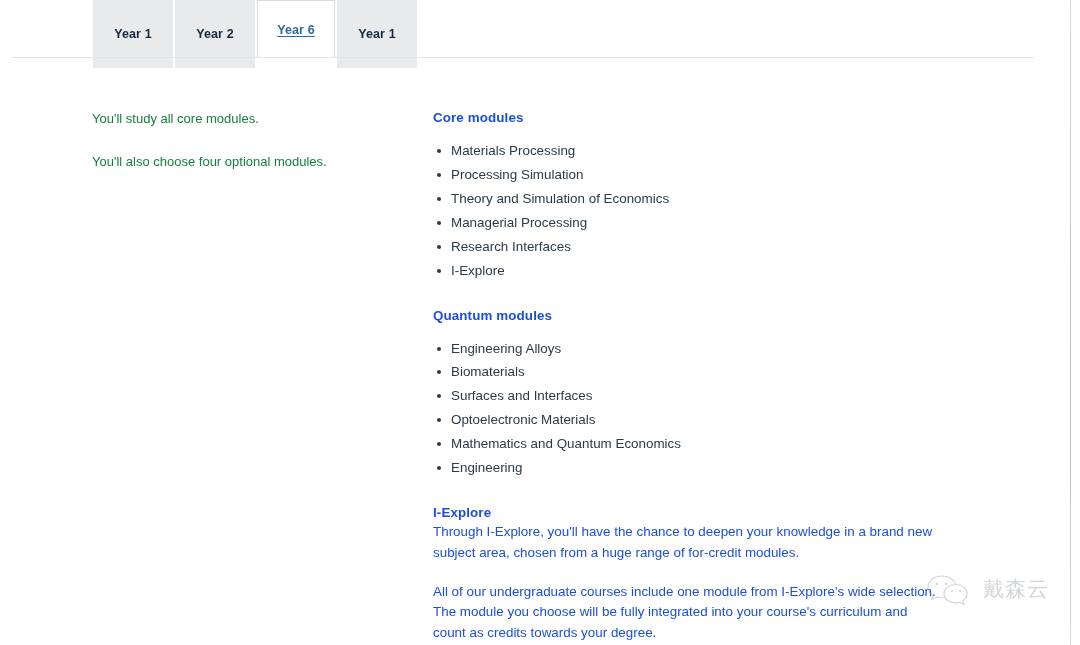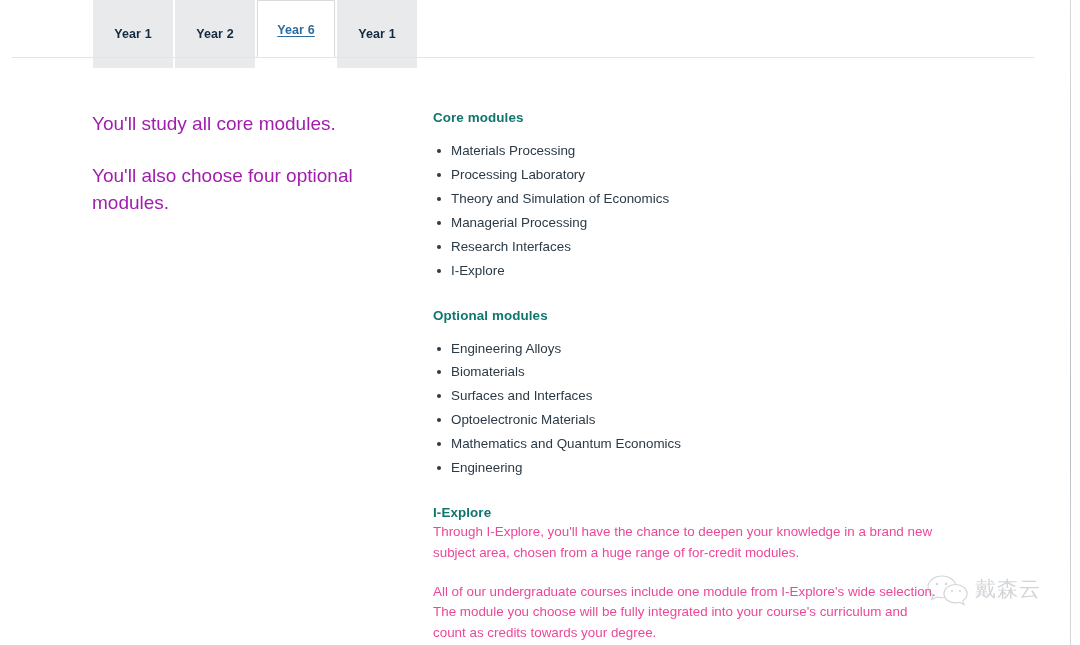--- a/index.html
+++ b/index.html
@@ -78,35 +78,35 @@
     width: 1080px;
   }
   .col-left {
     position: absolute;
     left: 92px;
     top: 10px;
     width: 300px;
   }
   .col-left p {
     margin: 0 0 24px 0;
-    font-size: 19px;
+    font-size: 13px;
     line-height: 1.45;
-    color: #a21caf;
+    color: #15803d;
   }
   .col-right {
     position: absolute;
     left: 433px;
     top: 10px;
     width: 510px;
   }
   h3.section-heading {
     margin: 0 0 16px 0;
     font-size: 13.4px;
     font-weight: bold;
-    color: #0f766e;
+    color: #1d4ed8;
     letter-spacing: .1px;
   }
   h3.section-heading.tight {
     margin-bottom: 2px;
   }
   ul.module-list {
     list-style: none;
     margin: 16px 0 26px 0;
     padding: 0;
   }
@@ -126,21 +126,21 @@
     width: 4px;
     height: 4px;
     border-radius: 50%;
     background: #2b3a47;
   }
   .iexplore-block { margin-top: 6px; }
   .iexplore-block p {
     margin: 0 0 18px 0;
     font-size: 13.4px;
     line-height: 1.55;
-    color: #ec4899;
+    color: #1d4ed8;
     max-width: 505px;
   }
 
   
   .page-edge {
     position: absolute;
     right: 9px;
     top: 0;
     width: 1px;
     height: 645px;
@@ -157,21 +157,21 @@
     left: 925px;
     top: 572px;
     display: flex;
     align-items: center;
     opacity: .45;
     pointer-events: none;
     user-select: none;
   }
   .watermark svg { display: block; }
   .watermark .wm-text {
-    margin-left: 4px;
+    margin-left: 12px;
     font-size: 21px;
     color: #9aa2aa;
     font-family: "DejaVu Sans", sans-serif;
     letter-spacing: 1px;
     line-height: 1;
   }
 </style>
 </head>
 <body>
 
@@ -198,28 +198,28 @@
   <div class="col-left">
     <p>You'll study all core modules.</p>
     <p>You'll also choose four optional modules.</p>
   </div>
 
   <div class="col-right">
 
     <h3 class="section-heading">Core modules</h3>
     <ul class="module-list">
       <li>Materials Processing</li>
-      <li>Processing Laboratory</li>
+      <li>Processing Simulation</li>
       <li>Theory and Simulation of Economics</li>
       <li>Managerial Processing</li>
       <li>Research Interfaces</li>
       <li>I-Explore</li>
     </ul>
 
-    <h3 class="section-heading">Optional modules</h3>
+    <h3 class="section-heading">Quantum modules</h3>
     <ul class="module-list">
       <li>Engineering Alloys</li>
       <li>Biomaterials</li>
       <li>Surfaces and Interfaces</li>
       <li>Optoelectronic Materials</li>
       <li>Mathematics and Quantum Economics</li>
       <li>Engineering</li>
     </ul>
 
     <div class="iexplore-block">

